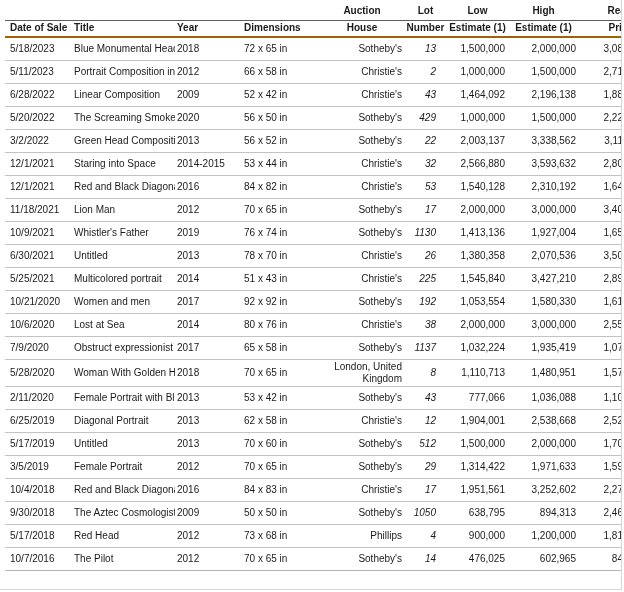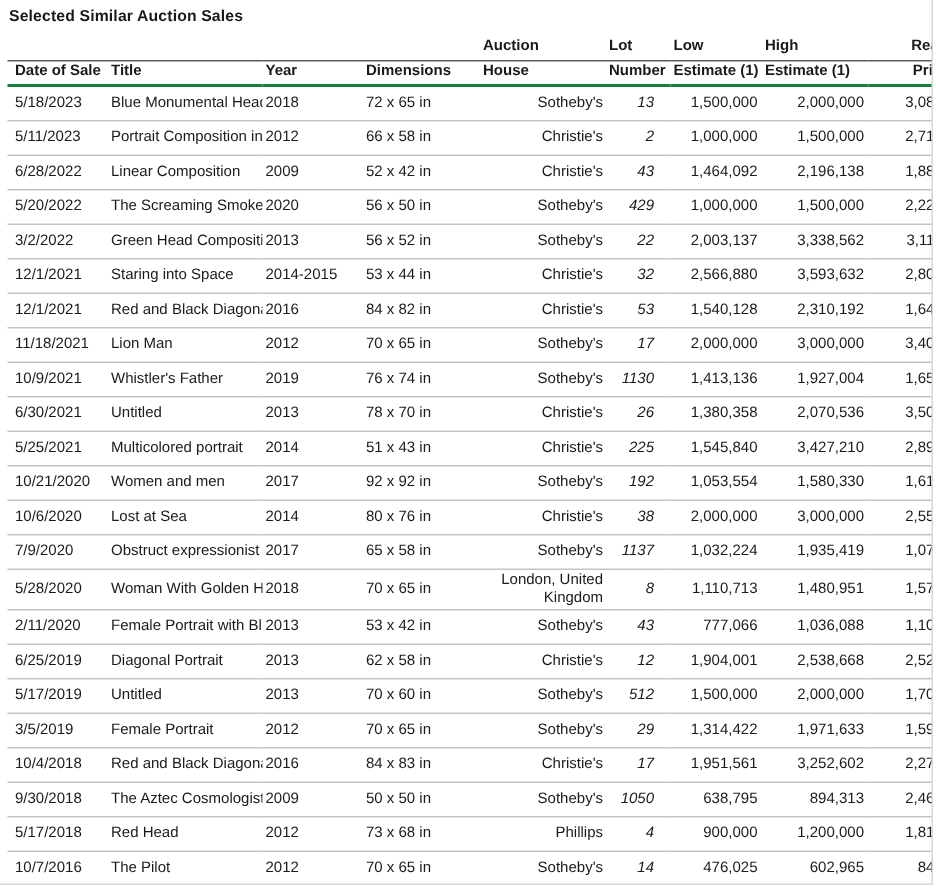--- a/index.html
+++ b/index.html
@@ -47,24 +47,24 @@
     padding:1px 2px 2px 2px;
     line-height:12px;
     white-space:nowrap;
     overflow:hidden;
   }
   thead tr.hdr-top th{
     border-bottom:1px solid #5c5c5c;   
     padding-bottom:3px;
   }
   thead tr.hdr-bottom th{
-    border-bottom:2px solid #15803d;   
+    border-bottom:2px solid #a16207;   
   }
   thead th.c0{padding-left:5px;}
-  thead th.c4,thead th.c5,thead th.c6,thead th.c7,thead th.c8{text-align:left;}
+  thead th.c4,thead th.c5,thead th.c6,thead th.c7,thead th.c8{text-align:center;}
   thead th.c8{text-align:right;padding-right:3px;}
 
   tbody td{
     height:20px;
     padding:1px 2px;
     border-bottom:1px solid #c3c3c3;   
     vertical-align:middle;
     white-space:nowrap;
     overflow:hidden;
     line-height:12px;
@@ -72,21 +72,20 @@
   tbody td.c0{padding-left:5px;}
   tbody td.c4{text-align:right;white-space:normal;}
   tbody td.c5{text-align:right;padding-right:11px;font-style:italic;}
   tbody td.c6,tbody td.c7,tbody td.c8{text-align:right;padding-right:3px;}
   tbody tr:last-child td{border-bottom:1px solid #b5b5b5;}
 </style>
 </head>
 <body>
 
 <div class="page">
-  <div class="doc-title">Selected Similar Auction Sales</div>
 
   <table class="sales">
     <thead>
       <tr class="hdr-top">
           <th class="c0"></th>
           <th class="c1"></th>
           <th class="c2"></th>
           <th class="c3"></th>
           <th class="c4">Auction</th>
           <th class="c5">Lot</th>

